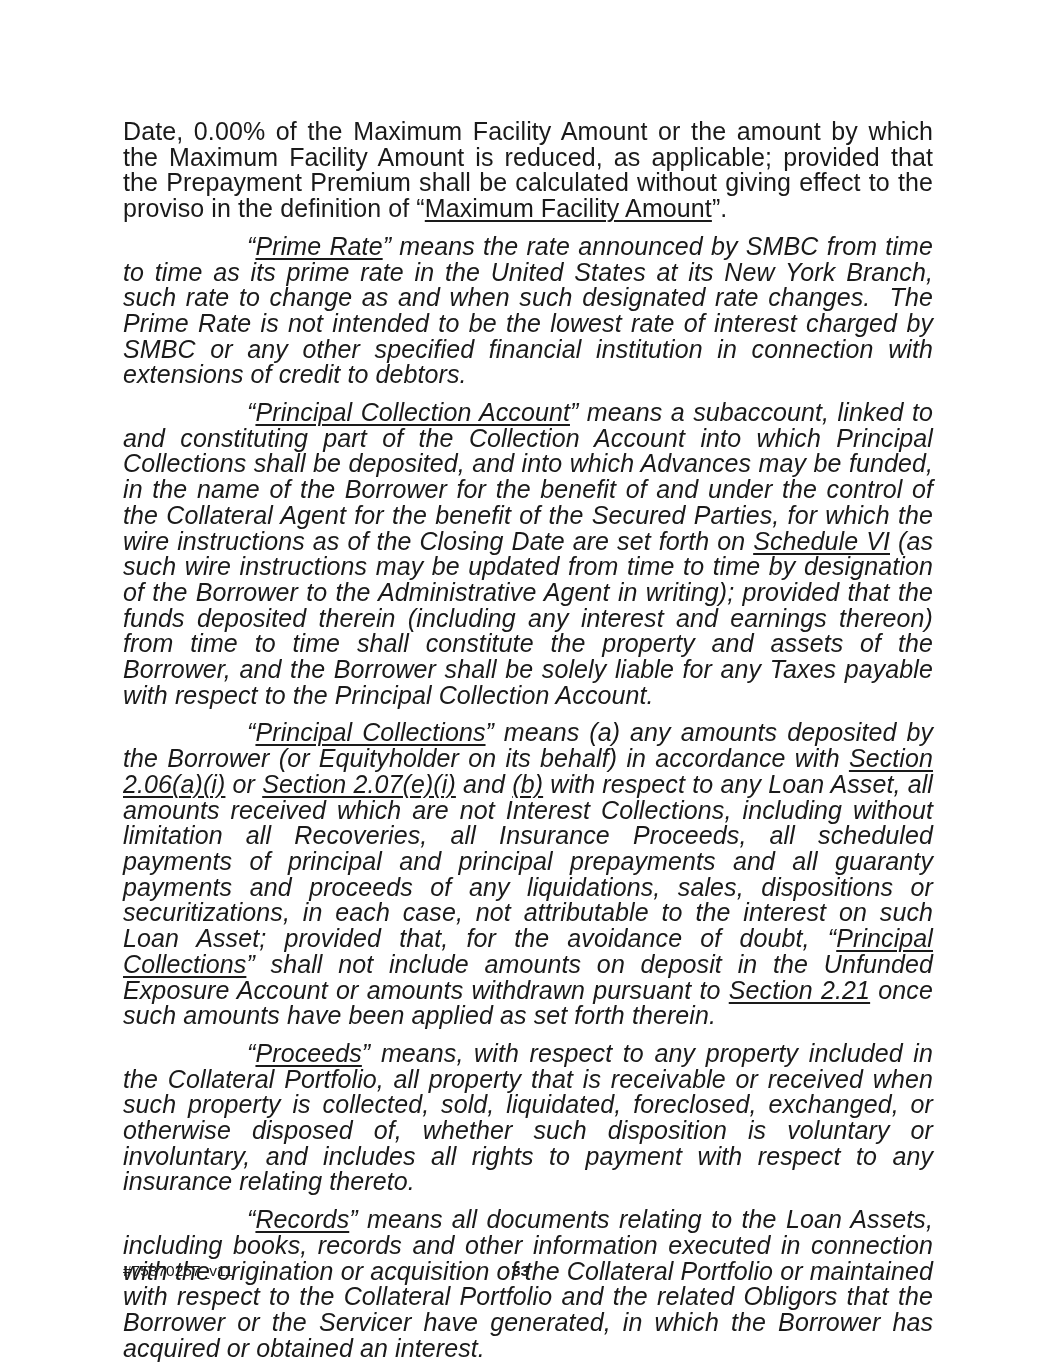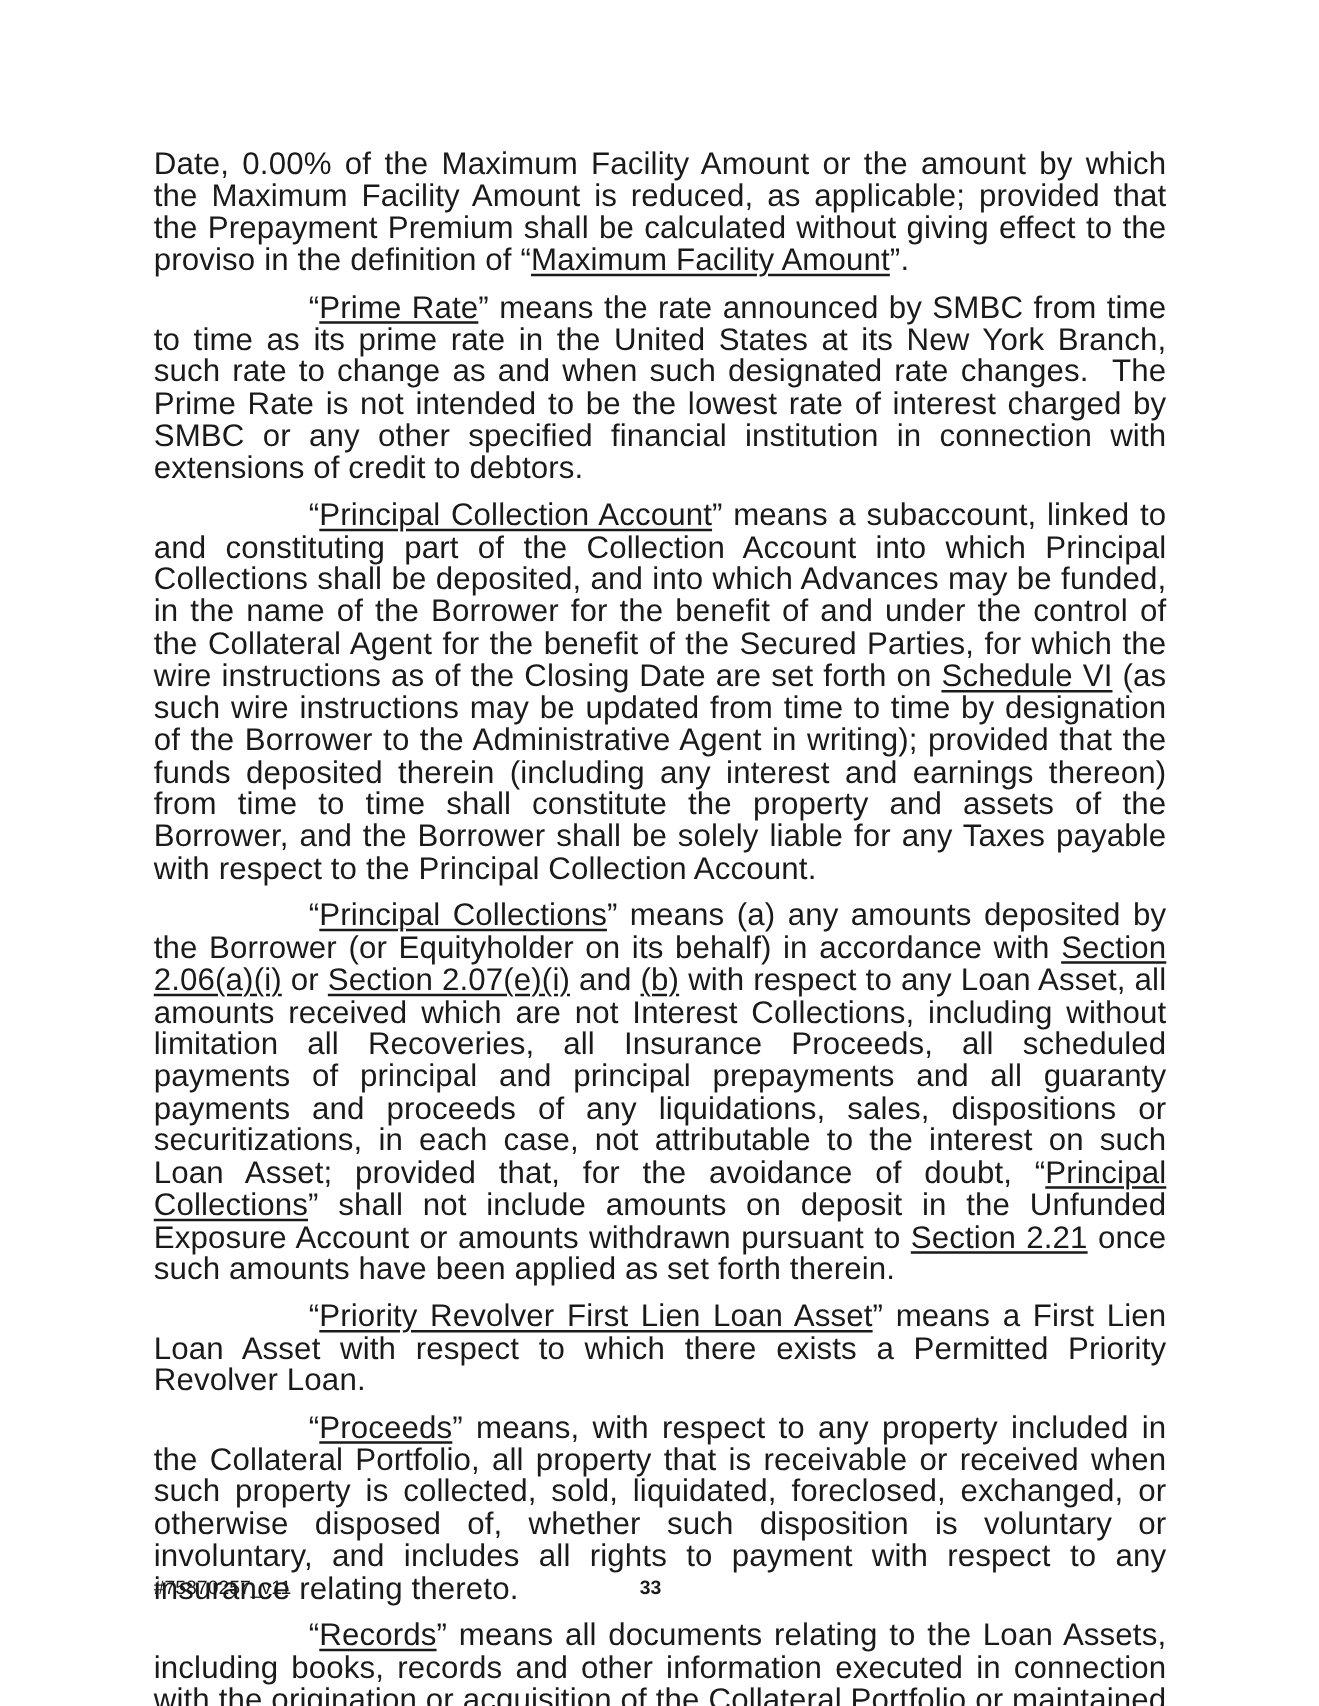--- a/index.html
+++ b/index.html
@@ -25,20 +25,21 @@
     line-height: 25.7px;
     text-align: justify;
     letter-spacing: 0.1px;
   }
   p.para {
     margin: 0 0 12px 0;
     padding: 0;
   }
   p.para.indent {
     text-indent: 124px;
+    font-style: italic;
   }
   p.para.fill-last {
     text-align-last: justify;
     margin-left: 20px;
   }
   .u {
     text-decoration: underline;
     text-decoration-thickness: 1.5px;
     text-underline-offset: 3px;
   }
@@ -67,21 +68,20 @@
 </style>
 </head>
 <body>
 
 <div class="page">
   <div class="content">
       <p class="para"><span>Date, 0.00% of the Maximum Facility Amount or the amount by which the Maximum Facility Amount is reduced, as applicable; provided that the Prepayment Premium shall be calculated without giving effect to the proviso in the definition of “</span><span class="u">Maximum Facility Amount</span><span>”.</span></p>
       <p class="para indent"><span>“</span><span class="u">Prime Rate</span><span>” means the rate announced by SMBC from time to time as its prime rate in the United States at its New York Branch, such rate to change as and when such designated rate changes.&nbsp; The Prime Rate is not intended to be the lowest rate of interest charged by SMBC or any other specified financial institution in connection with extensions of credit to debtors.</span></p>
       <p class="para indent"><span>“</span><span class="u">Principal Collection Account</span><span>” means a subaccount, linked to and constituting part of the Collection Account into which Principal Collections shall be deposited, and into which Advances may be funded, in the name of the Borrower for the benefit of and under the control of the Collateral Agent for the benefit of the Secured Parties, for which the wire instructions as of the Closing Date are set forth on </span><span class="u">Schedule VI</span><span> (as such wire instructions may be updated from time to time by designation of the Borrower to the Administrative Agent in writing); provided that the funds deposited therein (including any interest and earnings thereon) from time to time shall constitute the property and assets of the Borrower, and the Borrower shall be solely liable for any Taxes payable with respect to the Principal Collection Account.</span></p>
       <p class="para indent"><span>“</span><span class="u">Principal Collections</span><span>” means (a) any amounts deposited by the Borrower (or Equityholder on its behalf) in accordance with </span><span class="u">Section 2.06(a)(i)</span><span> or </span><span class="u">Section 2.07(e)(i)</span><span> and </span><span class="u">(b)</span><span> with respect to any Loan Asset, all amounts received which are not Interest Collections, including without limitation all Recoveries, all Insurance Proceeds, all scheduled payments of principal and principal prepayments and all guaranty payments and proceeds of any liquidations, sales, dispositions or securitizations, in each case, not attributable to the interest on such Loan Asset; provided that, for the avoidance of doubt, “</span><span class="u">Principal Collections</span><span>” shall not include amounts on deposit in the Unfunded Exposure Account or amounts withdrawn pursuant to </span><span class="u">Section 2.21</span><span> once such amounts have been applied as set forth therein.</span></p>
-      <p class="para indent"><span>“</span><span class="u">Priority Revolver First Lien Loan Asset</span><span>” means a First Lien Loan Asset with respect to which there exists a Permitted Priority Revolver Loan.</span></p>
       <p class="para indent"><span>“</span><span class="u">Proceeds</span><span>” means, with respect to any property included in the Collateral Portfolio, all property that is receivable or received when such property is collected, sold, liquidated, foreclosed, exchanged, or otherwise disposed of, whether such disposition is voluntary or involuntary, and includes all rights to payment with respect to any insurance relating thereto.</span></p>
       <p class="para indent"><span>“</span><span class="u">Records</span><span>” means all documents relating to the Loan Assets, including books, records and other information executed in connection with the origination or acquisition of the Collateral Portfolio or maintained with respect to the Collateral Portfolio and the related Obligors that the Borrower or the Servicer have generated, in which the Borrower has acquired or obtained an interest.</span></p>
       <p class="para indent fill-last"><span>“</span><span class="u">Recoveries</span><span>” means, as of the time any Underlying Collateral with respect to any Loan Asset subject to a payment default, or other default, by the related Obligor is sold, discarded</span></p>
     </div>
   <div class="footer">
     <span class="doc-id">#75870257_v11</span>
     <span class="page-num">33</span>
   </div>
 </div>
 

